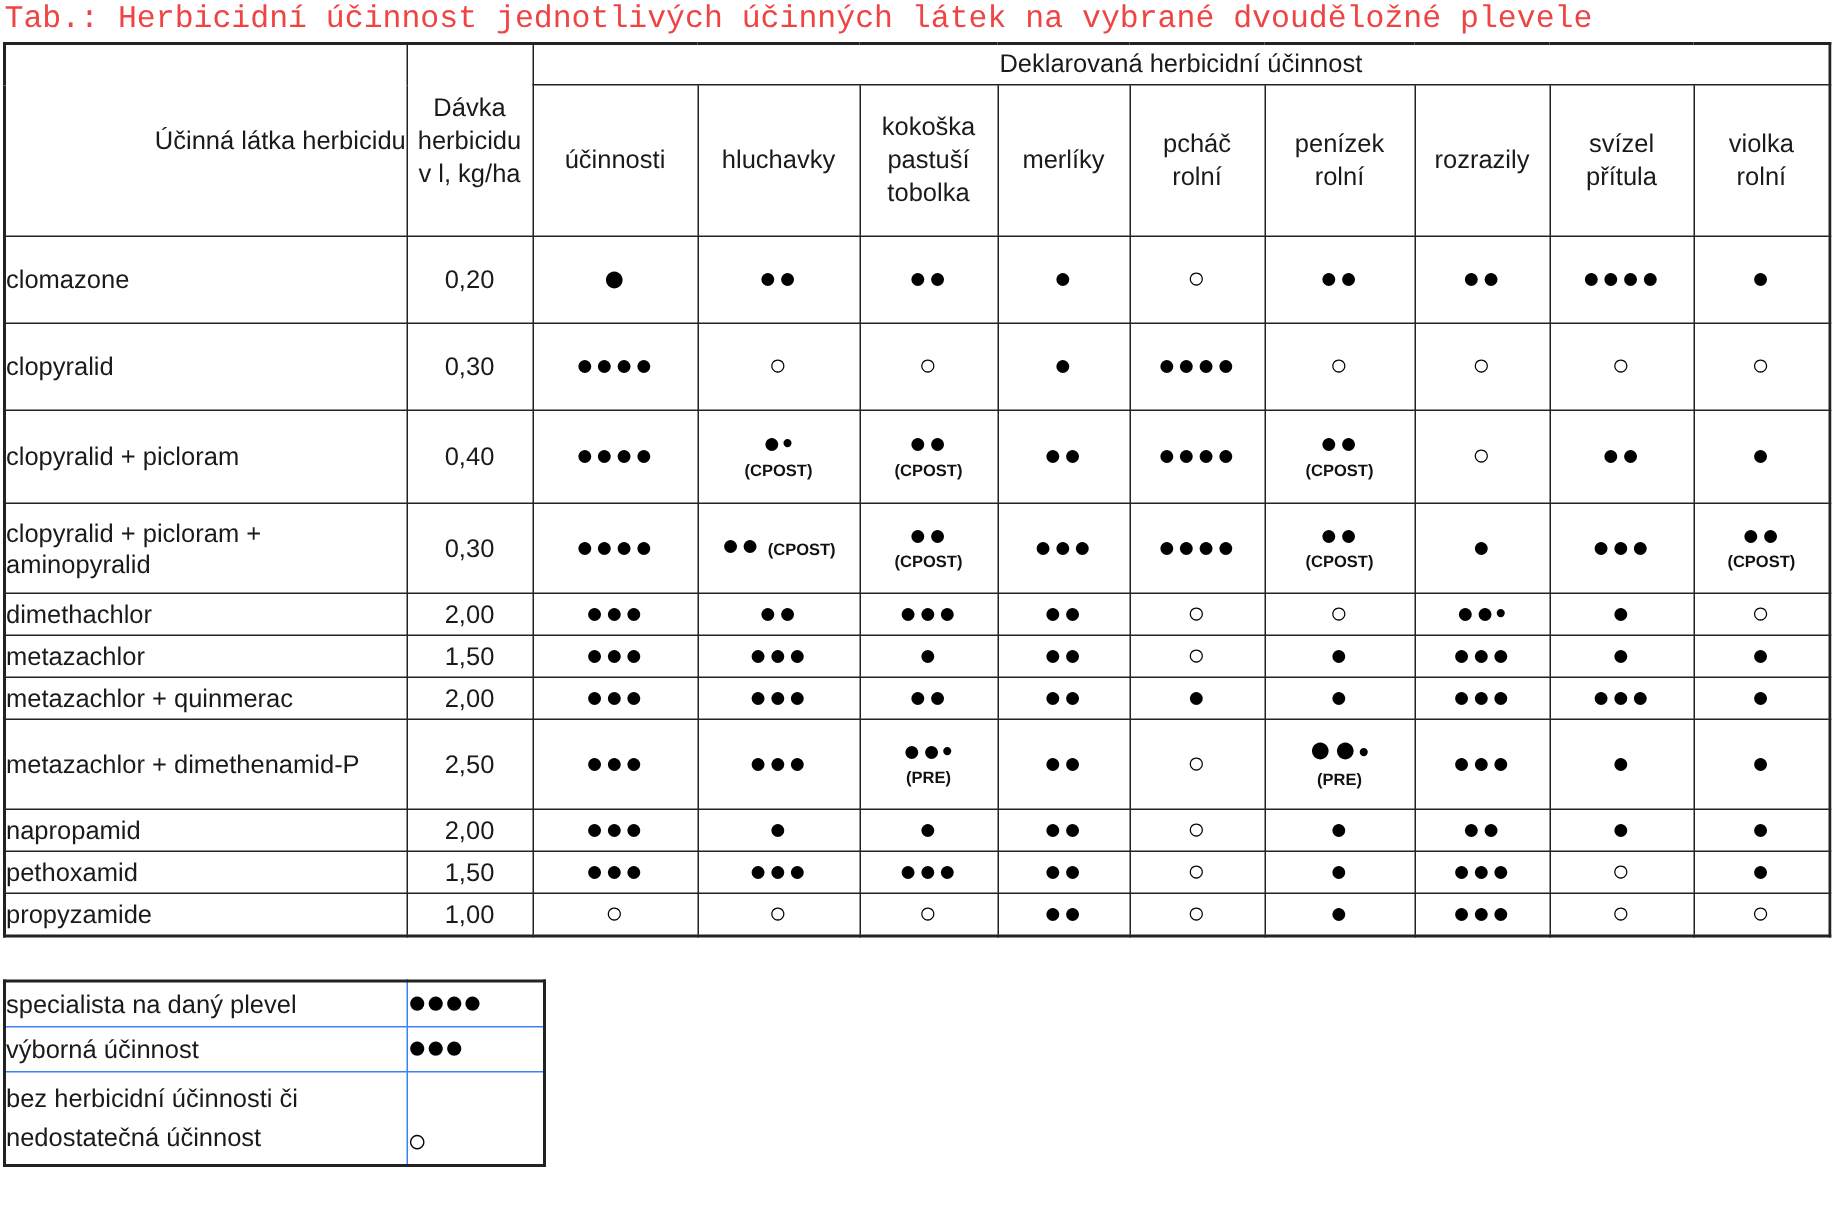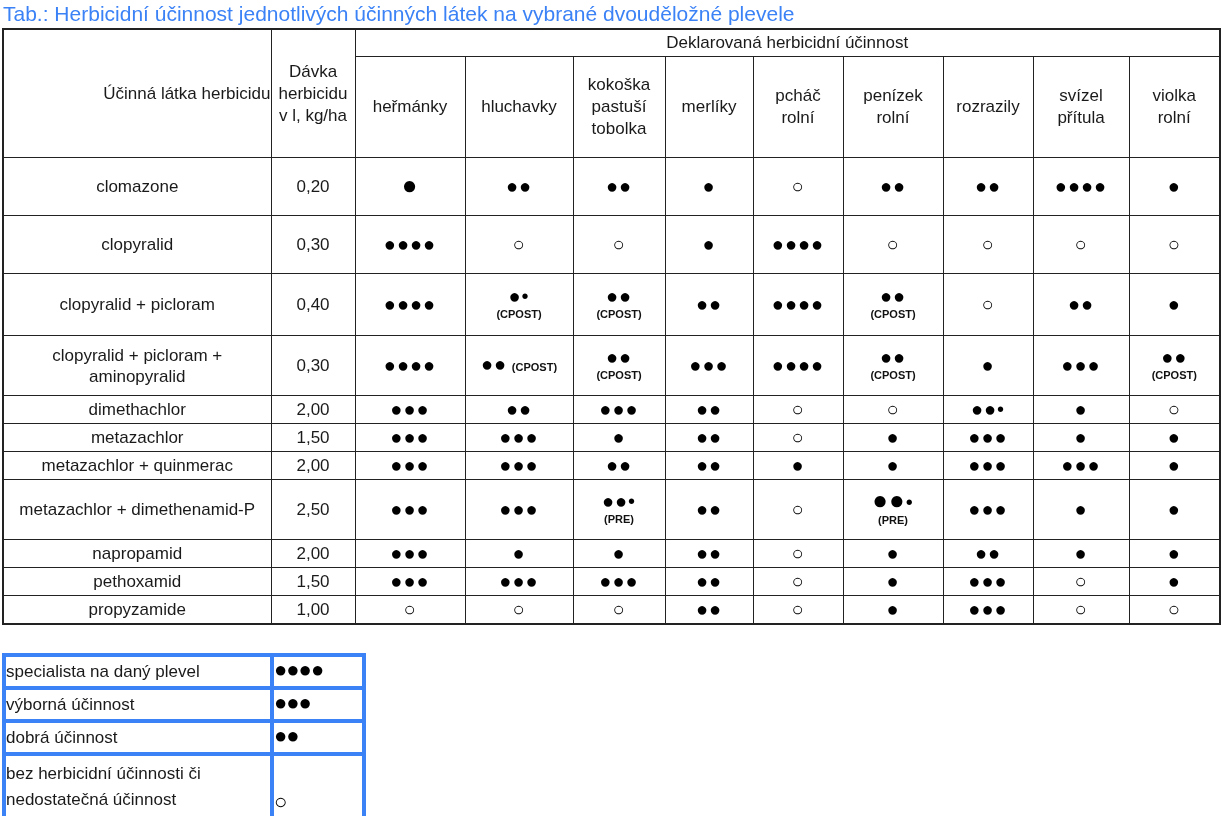--- a/index.html
+++ b/index.html
@@ -3,53 +3,53 @@
 <meta charset="utf-8">
 <style>
   html,body{margin:0;padding:0;background:#fff;}
   body{
     width:1221px;height:816px;overflow:hidden;
     font-family:"Liberation Sans", sans-serif;
     color:#1a1a1a;
   }
   .page{padding:2px 0 0 2px;}
   .title{
-    font-size:21px;line-height:24px;color:#3b82f6;
-    letter-spacing:0;margin:0 0 2px 1px;white-space:nowrap;
+    font-size:21px;line-height:24px;color:#ef4444;
+    letter-spacing:0;margin:0 0 2px 1px;white-space:nowrap;font-family:Liberation Mono, monospace;
   }
   table.main{
     border-collapse:collapse;table-layout:fixed;
     width:1217px;border:2px solid #222;
   }
   table.main th, table.main td{
     border:1px solid #222;
     font-weight:normal;font-size:17px;color:#1a1a1a;
     padding:0;overflow:hidden;
   }
   th.group-h{height:26px;text-align:center;}
   th.weed-h{height:100px;text-align:center;white-space:pre-line;line-height:22px;}
   th.subst-h{text-align:right;}
   th.dose-h{text-align:center;white-space:pre-line;line-height:22px;}
-  td.name{ text-align:center;padding:1px 3px 1px 4px;line-height:21px;}
+  td.name{ text-align:left;padding:1px 3px 1px 4px;line-height:21px;}
   td.dose{ text-align:center;}
   td.sym{ text-align:center;vertical-align:middle;line-height:15px;}
   .dots{white-space:nowrap;}
   .dot{font-size:20px;line-height:15px;letter-spacing:1px;color:#000;}
   .dot.xl{font-size:26px;}
   .dot.sm{font-size:20px;}
   .note{font-size:11px;font-weight:bold;line-height:13px;letter-spacing:0;color:#111;display:inline-block;margin-top:1px;}
   tr.row-tall td{height:57px;}
   tr.row-short td{height:27px;}
 
   table.legend{
     border-collapse:collapse;table-layout:fixed;
     width:360px;border:2px solid #222;margin:28px 0 0 0;
   }
   table.legend td{
-    border:4px solid #3b82f6;font-size:17px;padding:0;
+    border:1px solid #3b82f6;font-size:17px;padding:0;
   }
   td.leg-label{padding:1px 4px 1px 4px;line-height:26px;}
   td.leg-sym{text-align:left;padding-left:5px;}
   td.leg-sym .dot{letter-spacing:-1px;font-size:22px;}
   tr.leg-row td{height:29px;}
   tr.leg-row.leg-tall td{height:58px;vertical-align:middle;}
   tr.leg-row.leg-tall td.leg-sym{vertical-align:bottom;padding-bottom:3px;}
 </style>
 </head>
 <body>
@@ -74,21 +74,21 @@
     </colgroup>
     <thead>
       <tr>
         <th class="subst-h" rowspan="2">Účinná látka herbicidu</th>
         <th class="dose-h" rowspan="2">Dávka
 herbicidu
 v l, kg/ha</th>
         <th class="group-h" colspan="9">Deklarovaná herbicidní účinnost</th>
       </tr>
       <tr>
-        <th class="weed-h">heřmánky</th>
+        <th class="weed-h">účinnosti</th>
         <th class="weed-h">hluchavky</th>
         <th class="weed-h">kokoška
 pastuší
 tobolka</th>
         <th class="weed-h">merlíky</th>
         <th class="weed-h">pcháč
 rolní</th>
         <th class="weed-h">penízek
 rolní</th>
         <th class="weed-h">rozrazily</th>
@@ -252,24 +252,20 @@
       </colgroup>
     <tbody id="legend-body">
         <tr class="leg-row">
           <td class="leg-label">specialista na daný plevel</td>
           <td class="leg-sym"><span class="dot">●</span><span class="dot">●</span><span class="dot">●</span><span class="dot">●</span></td>
         </tr>
         <tr class="leg-row">
           <td class="leg-label">výborná účinnost</td>
           <td class="leg-sym"><span class="dot">●</span><span class="dot">●</span><span class="dot">●</span></td>
         </tr>
-        <tr class="leg-row">
-          <td class="leg-label">dobrá účinnost</td>
-          <td class="leg-sym"><span class="dot">●</span><span class="dot">●</span></td>
-        </tr>
         <tr class="leg-row leg-tall">
           <td class="leg-label">bez herbicidní účinnosti či nedostatečná účinnost</td>
           <td class="leg-sym"><span class="dot">○</span></td>
         </tr>
       </tbody>
   </table>
 
 </div>
 
 </body></html>

